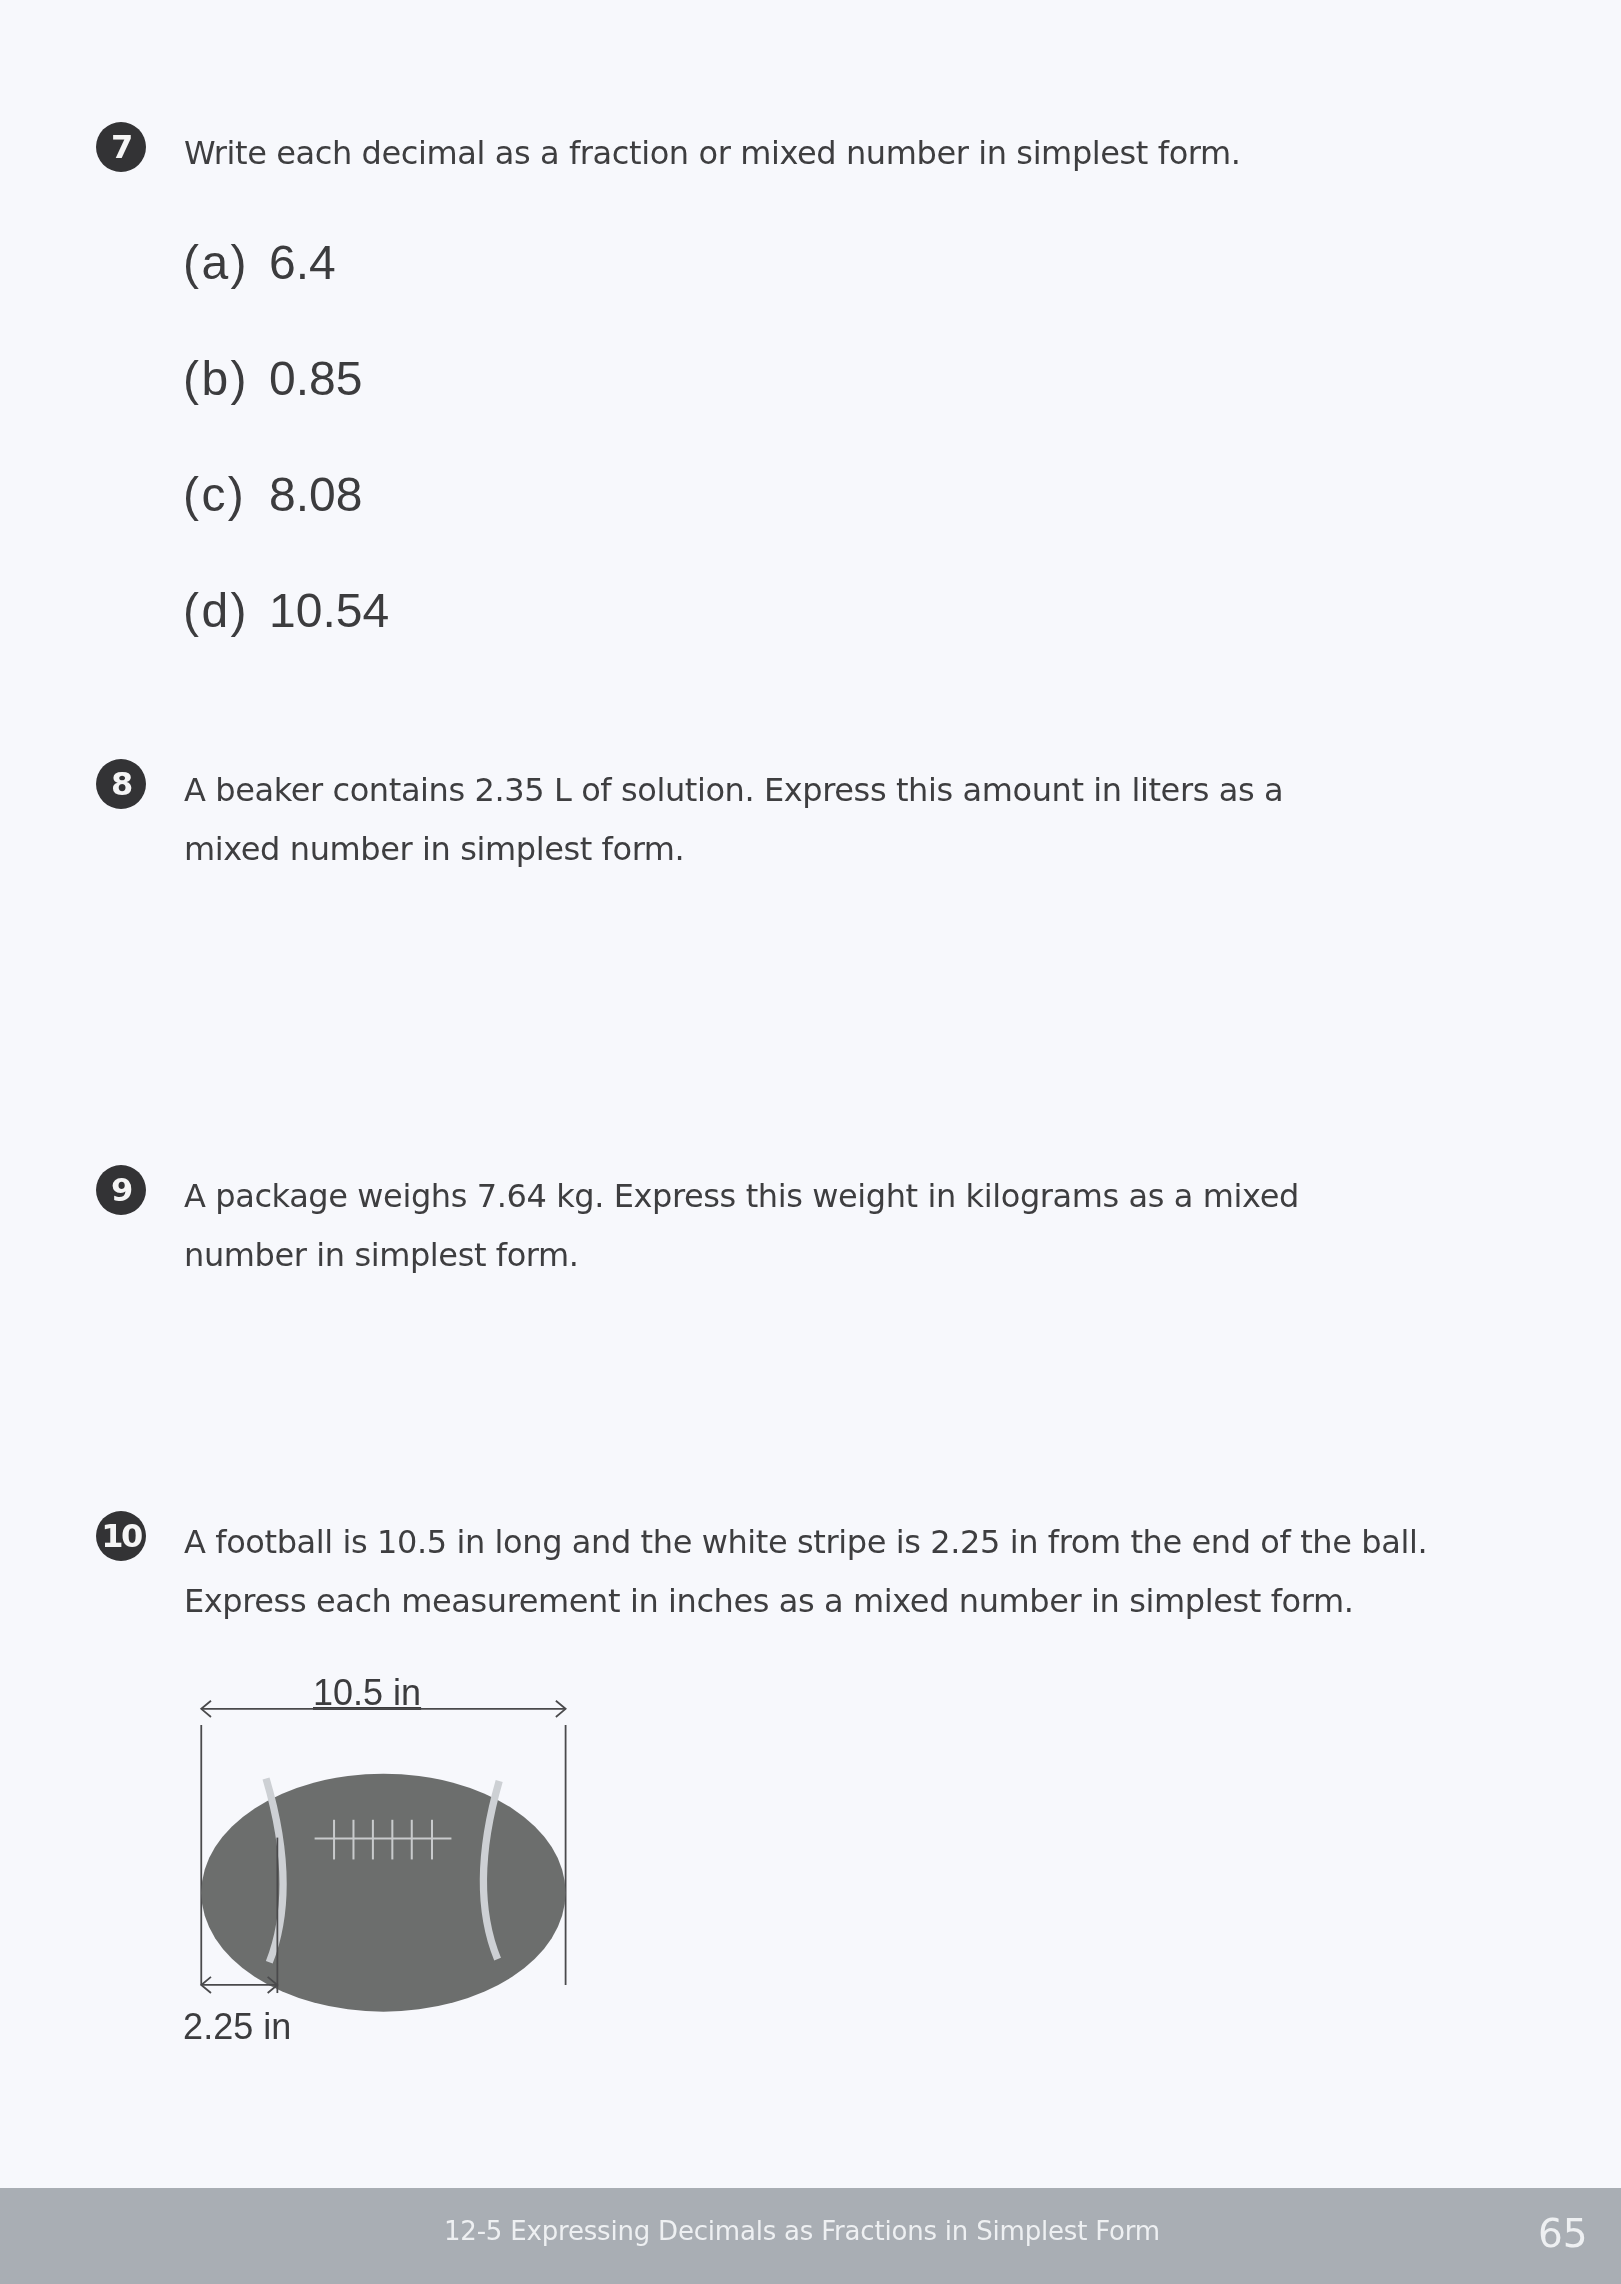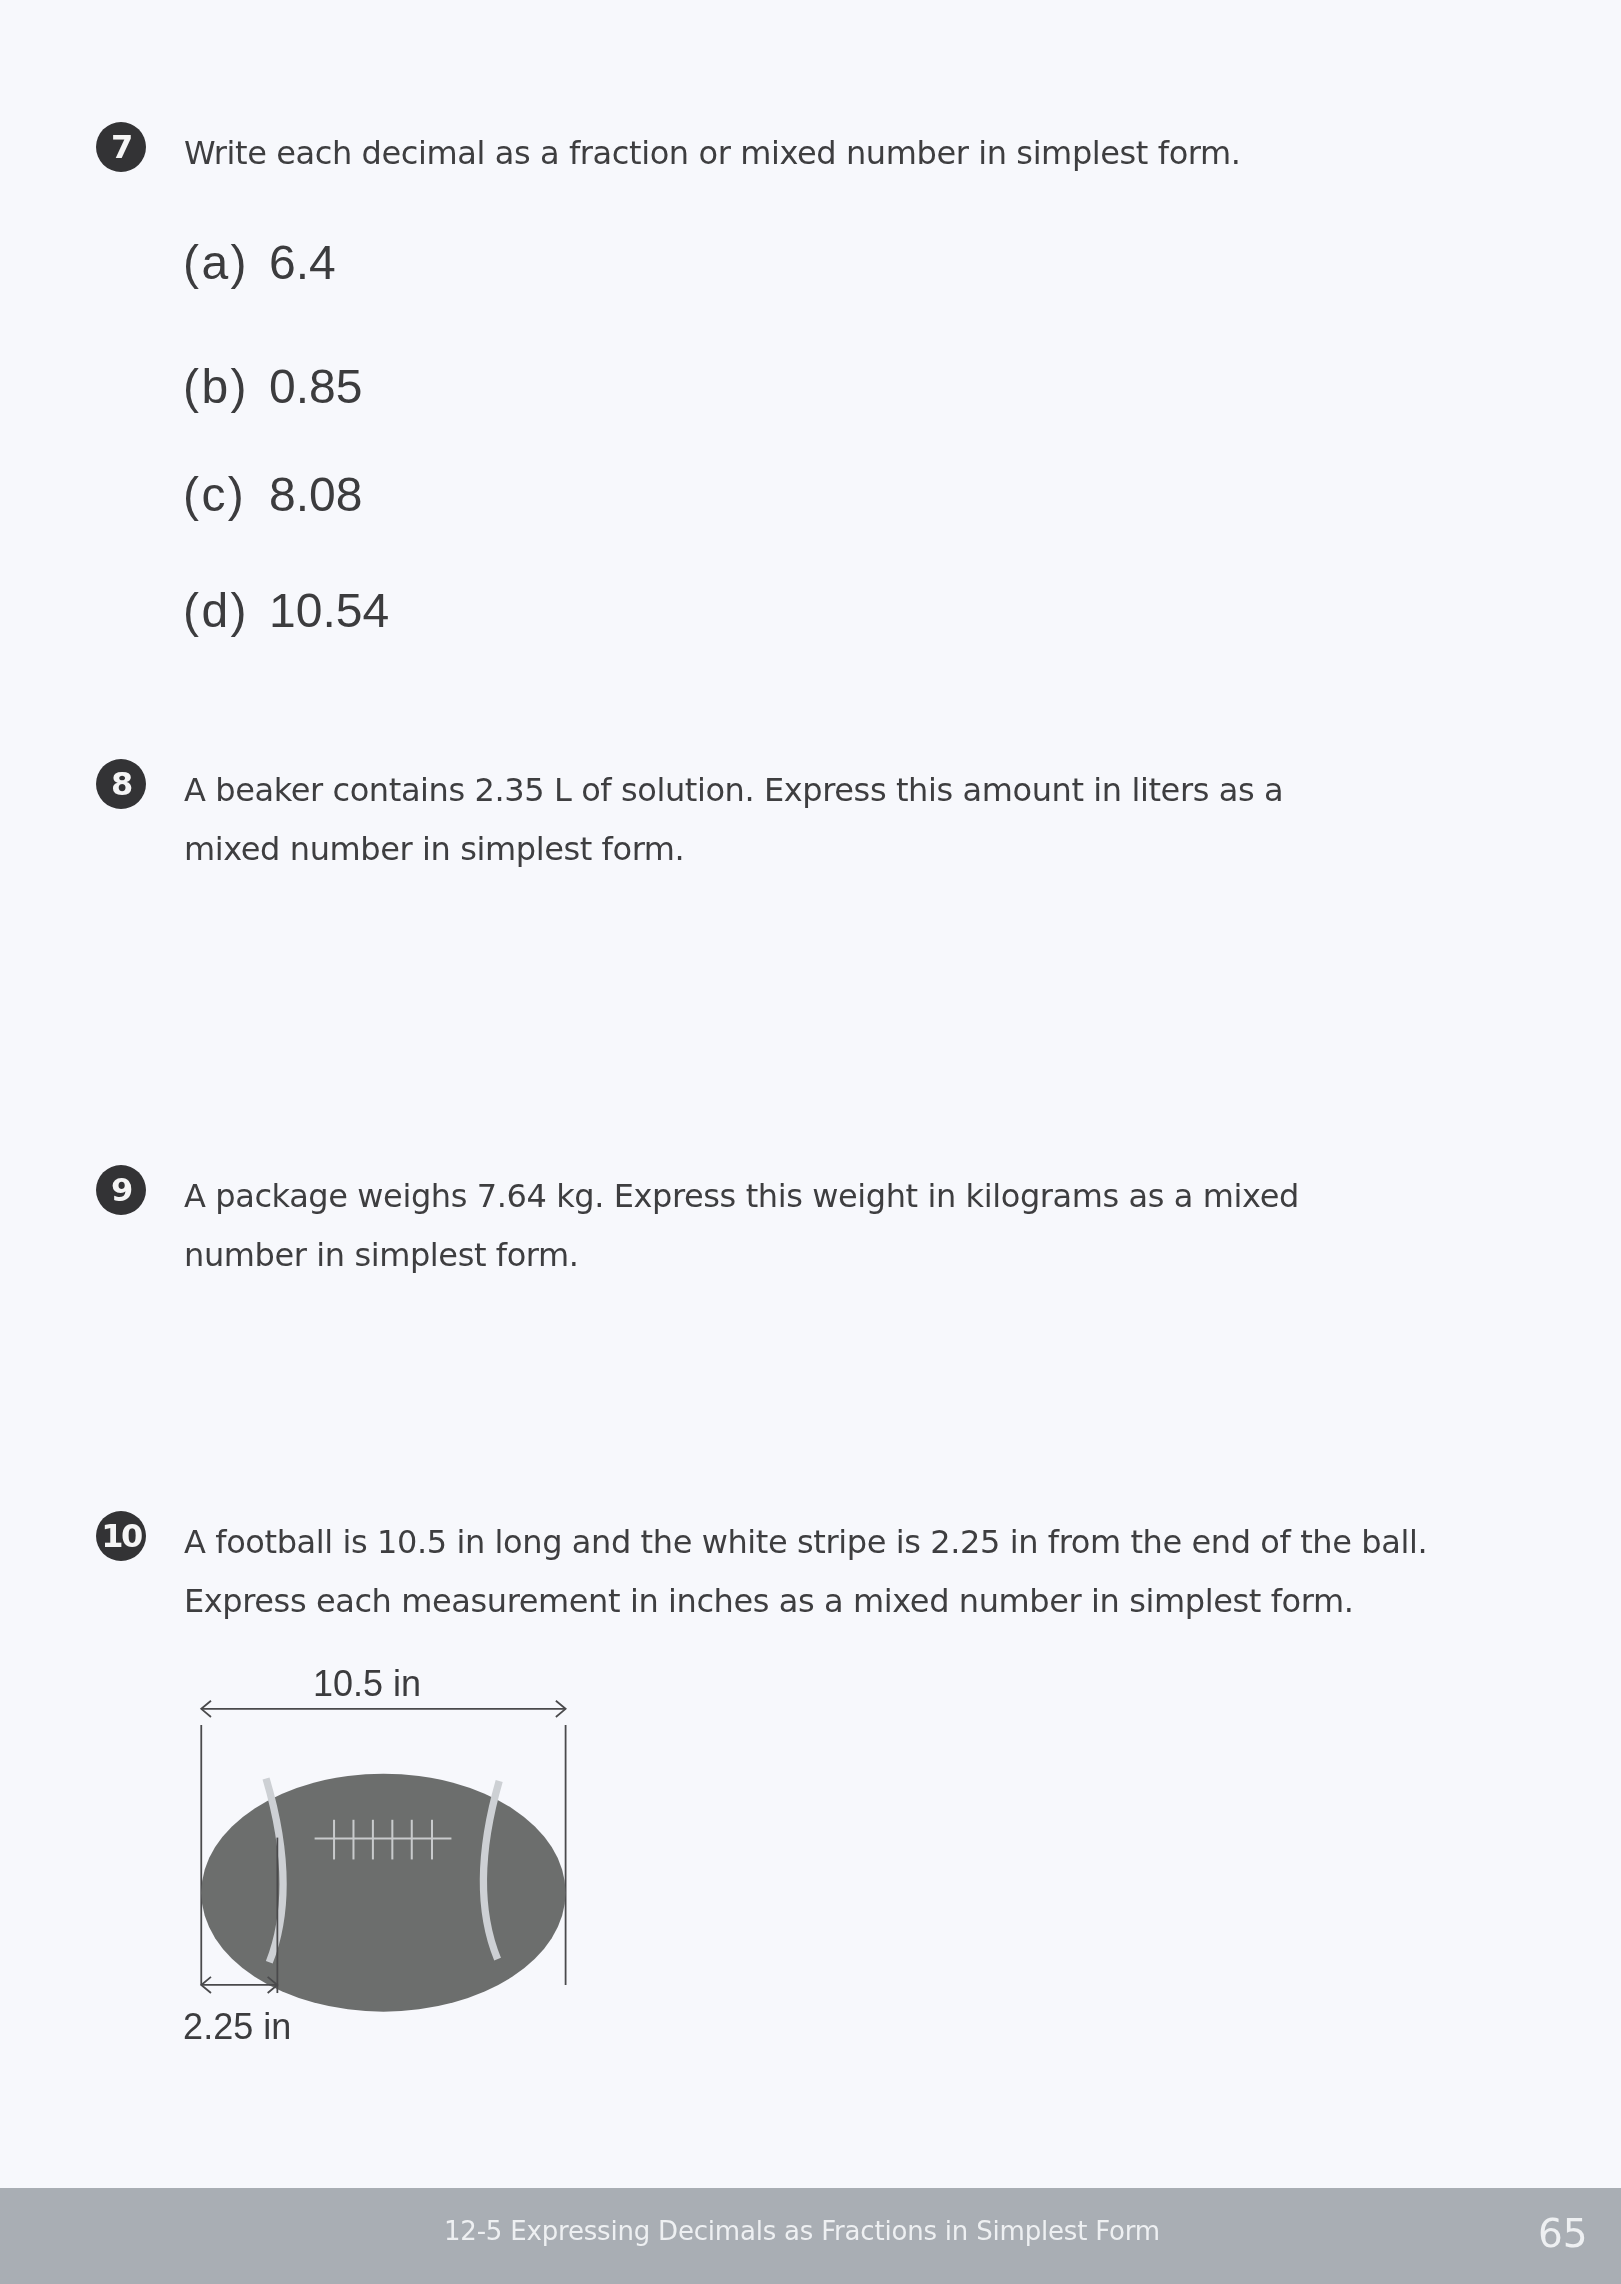--- a/index.html
+++ b/index.html
@@ -41,21 +41,21 @@
 </head>
 <body>
 
 <div class="q" style="top:122px;">
   <div class="qnum">7</div>
   <div class="qtext">Write each decimal as a fraction or mixed number in simplest form.</div>
 </div>
 <div class="sub" style="top:235px;">
   <span class="lbl">(a)</span><span>6.4</span>
 </div>
-<div class="sub" style="top:351px;margin-top:8px;">
+<div class="sub" style="top:351px;">
   <span class="lbl">(b)</span><span>0.85</span>
 </div>
 <div class="sub" style="top:467px;">
   <span class="lbl">(c)</span><span>8.08</span>
 </div>
 <div class="sub" style="top:583px;">
   <span class="lbl">(d)</span><span>10.54</span>
 </div>
 
 <div class="q" style="top:759px;">
@@ -76,21 +76,21 @@
 
 <div class="q" style="top:1511px;">
   <div class="qnum">10</div>
   <div class="qtext">
     <div>A football is 10.5 in long and the white stripe is 2.25 in from the end of the ball.</div>
     <div>Express each measurement in inches as a mixed number in simplest form.</div>
   </div>
 </div>
 
 <div class="fig">
-  <div class="fig-label" style="left:151px; top:10px;">10.5 in</div>
+  <div class="fig-label" style="left:151px; top:19px;text-decoration:underline;">10.5 in</div>
   <svg width="438" height="421" viewBox="0 0 540 520" style="position:absolute;left:0;top:0;">
 
     <g stroke="#4a4a4c" stroke-width="2.2" fill="none">
       <line x1="48" y1="69" x2="498" y2="69"></line>
       <polyline points="60,59 48,69 60,79"></polyline>
       <polyline points="486,59 498,69 486,79"></polyline>
       <line x1="48" y1="89" x2="48" y2="410"></line>
       <line x1="498" y1="89" x2="498" y2="410"></line>
     </g>
 

